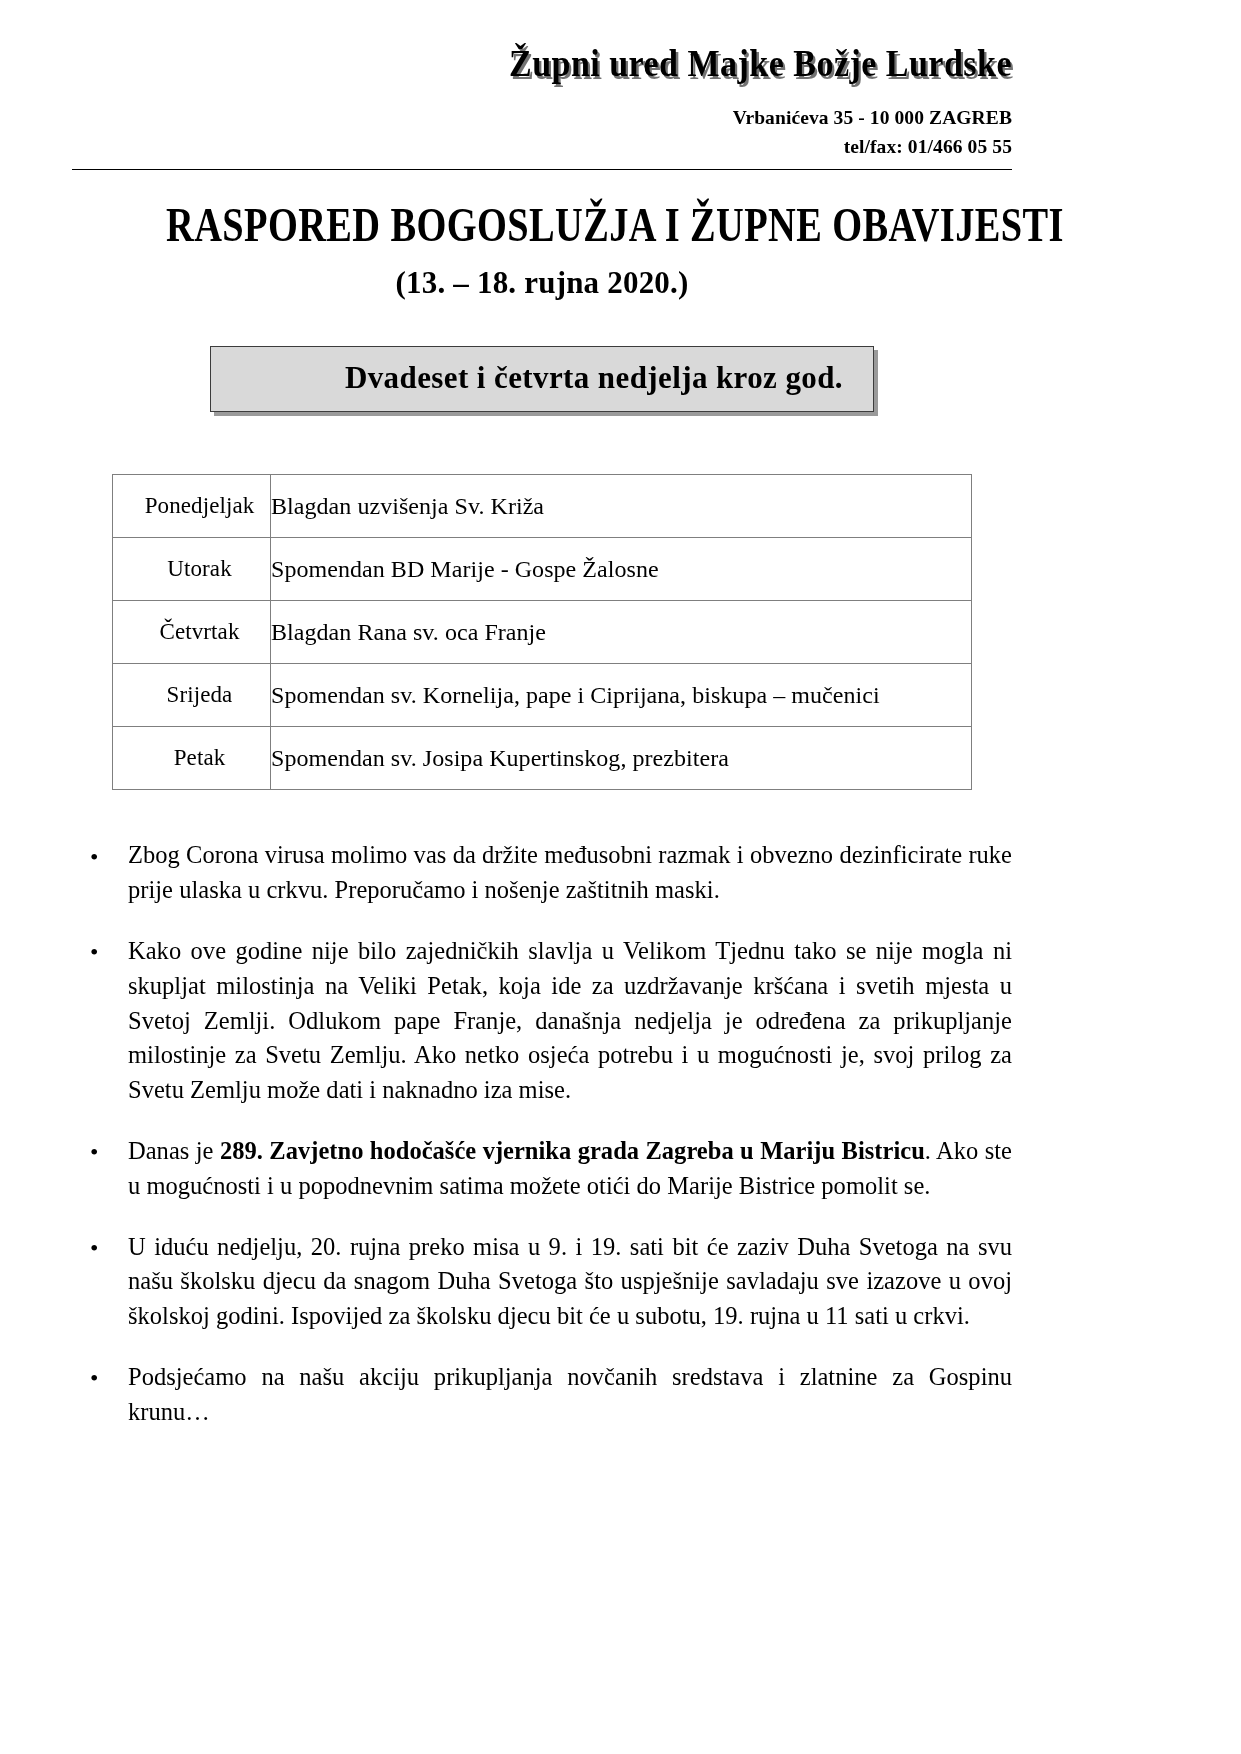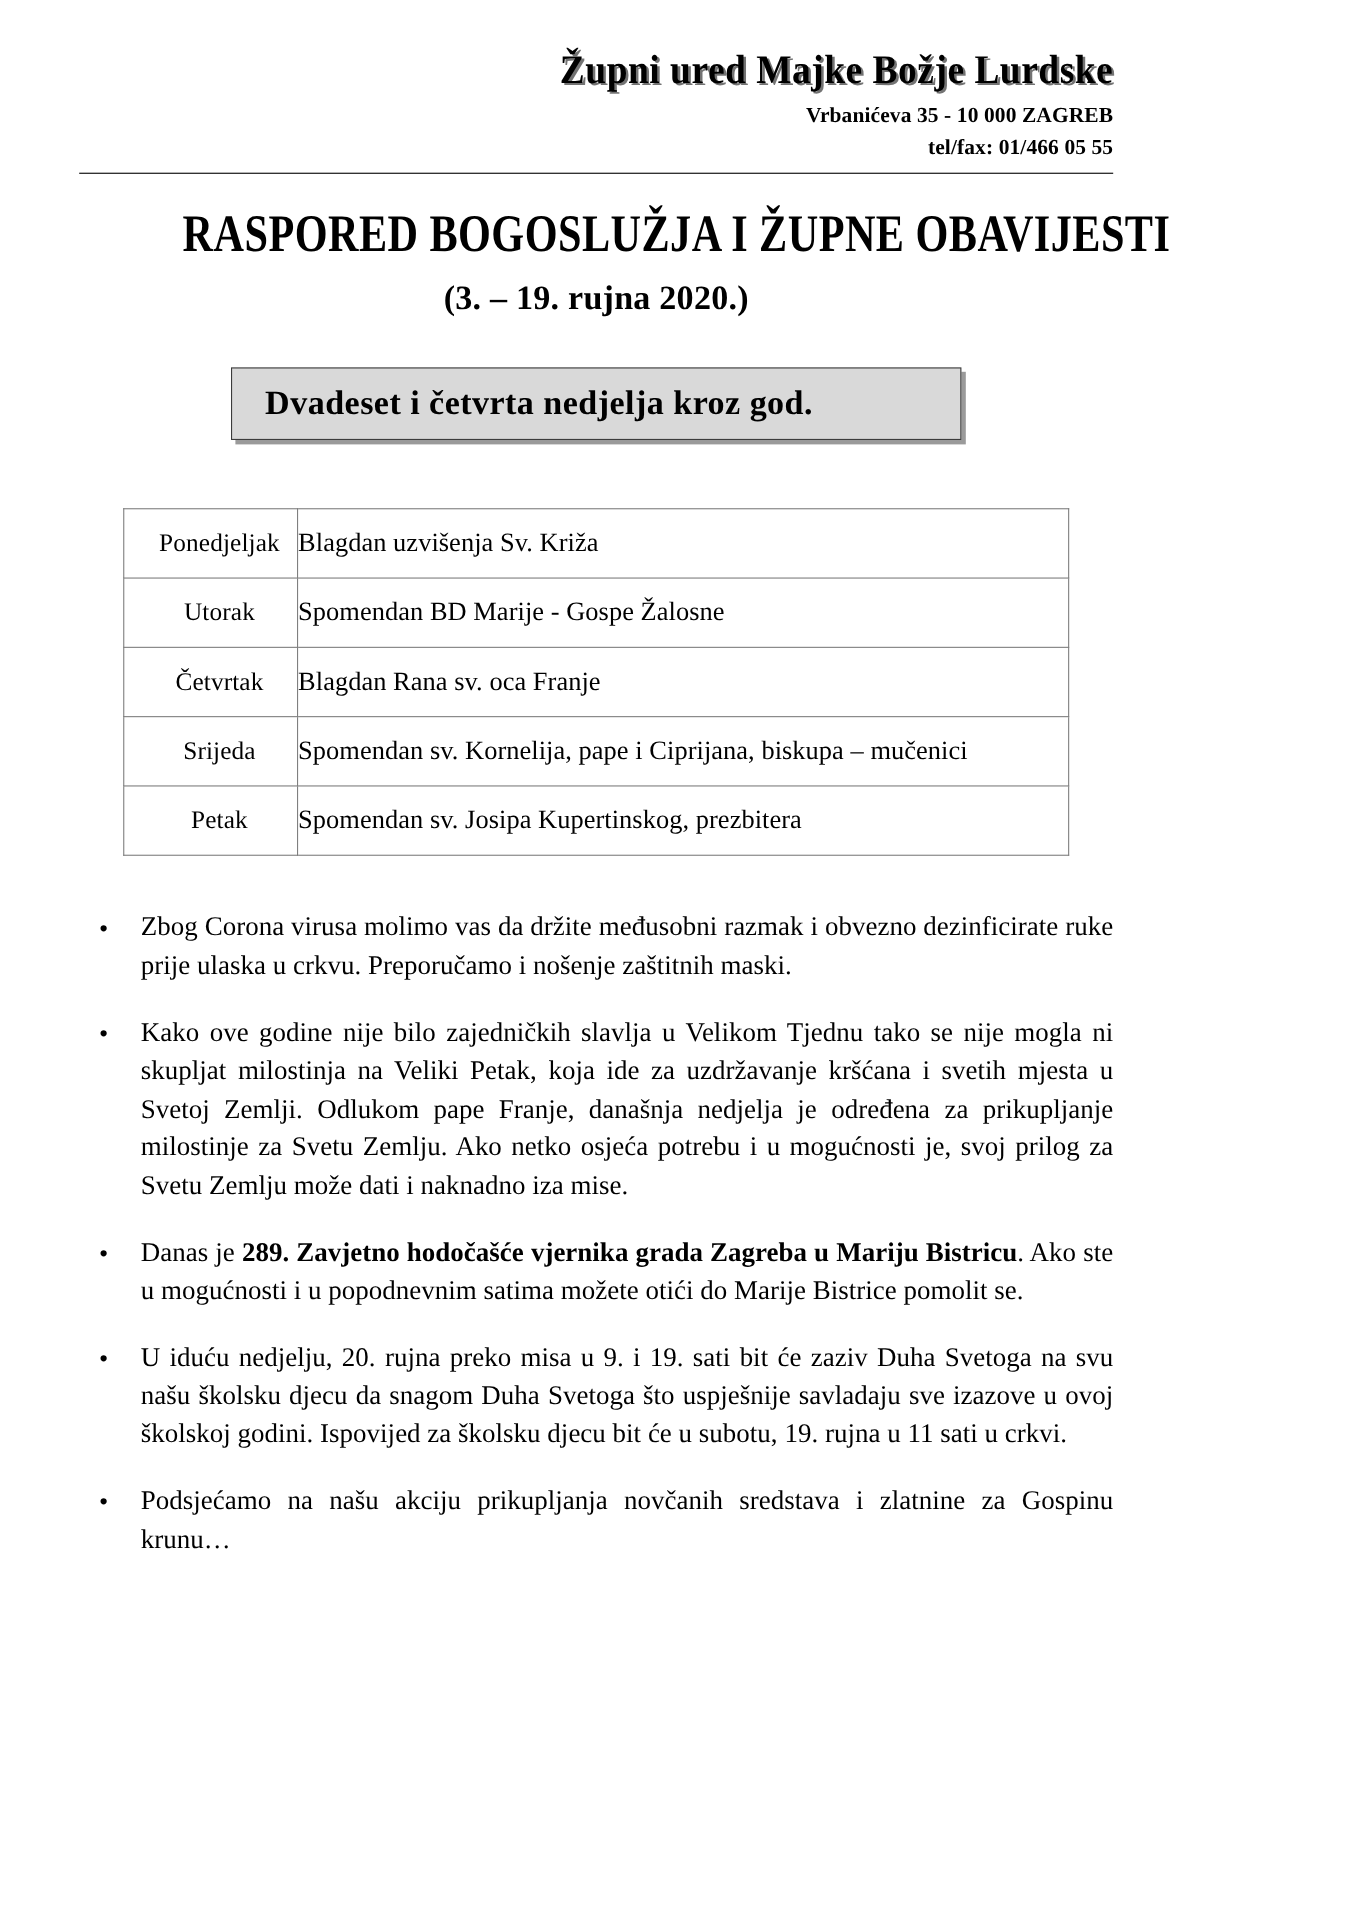--- a/index.html
+++ b/index.html
@@ -36,21 +36,21 @@
     letter-spacing: 0.5px;
     transform: scaleX(0.92);
     transform-origin: right center;
     text-shadow: 2.5px 2.5px 0 rgba(0,0,0,0.55);
     white-space: nowrap;
   }
   .addr-line {
     font-weight: bold;
     font-size: 19.5px;
     line-height: 1.42;
-    margin-top: 8px;
+    margin-top: 20px;
     letter-spacing: 0.1px;
   }
   .addr-line.second {
     margin-top: 1px;
   }
   .hr-rule {
     border: none;
     border-top: 1.6px solid #000;
     margin: 9px 0 0 0;
     width: 100%;
@@ -82,21 +82,21 @@
     justify-content: center;
     margin-top: 45px;
   }
   .banner {
     background: #d9d9d9;
     border: 1.4px solid #3c3c3c;
     box-shadow: 4px 4px 0 0 #9a9a9a;
     padding: 12px 30px 14px 30px;
     min-width: 664px;
     box-sizing: border-box;
-    text-align: left;
+    text-align: right;
   }
   .banner-text {
     font-family: "Liberation Serif", "DejaVu Serif", serif;
     font-weight: bold;
     font-size: 31px;
     letter-spacing: 0.4px;
     line-height: 1.25;
     white-space: nowrap;
   }
 
@@ -167,21 +167,21 @@
 <div class="page">
 
   <div class="letterhead">
     <div class="office-name">Župni ured Majke Božje Lurdske</div>
     <div class="addr-line">Vrbanićeva 35 - 10 000 ZAGREB</div>
     <div class="addr-line second">tel/fax: 01/466 05 55</div>
   </div>
   <hr class="hr-rule">
 
   <div class="doc-title">RASPORED BOGOSLUŽJA I ŽUPNE OBAVIJESTI</div>
-  <div class="doc-subtitle">(3. – 19. rujna 2020.)</div>
+  <div class="doc-subtitle">(13. – 18. rujna 2020.)</div>
 
   <div class="banner-wrap">
     <div class="banner">
       <div class="banner-text">Dvadeset i četvrta nedjelja kroz god.</div>
     </div>
   </div>
 
   <div class="schedule-wrap">
     <table class="schedule">
       <tbody>

